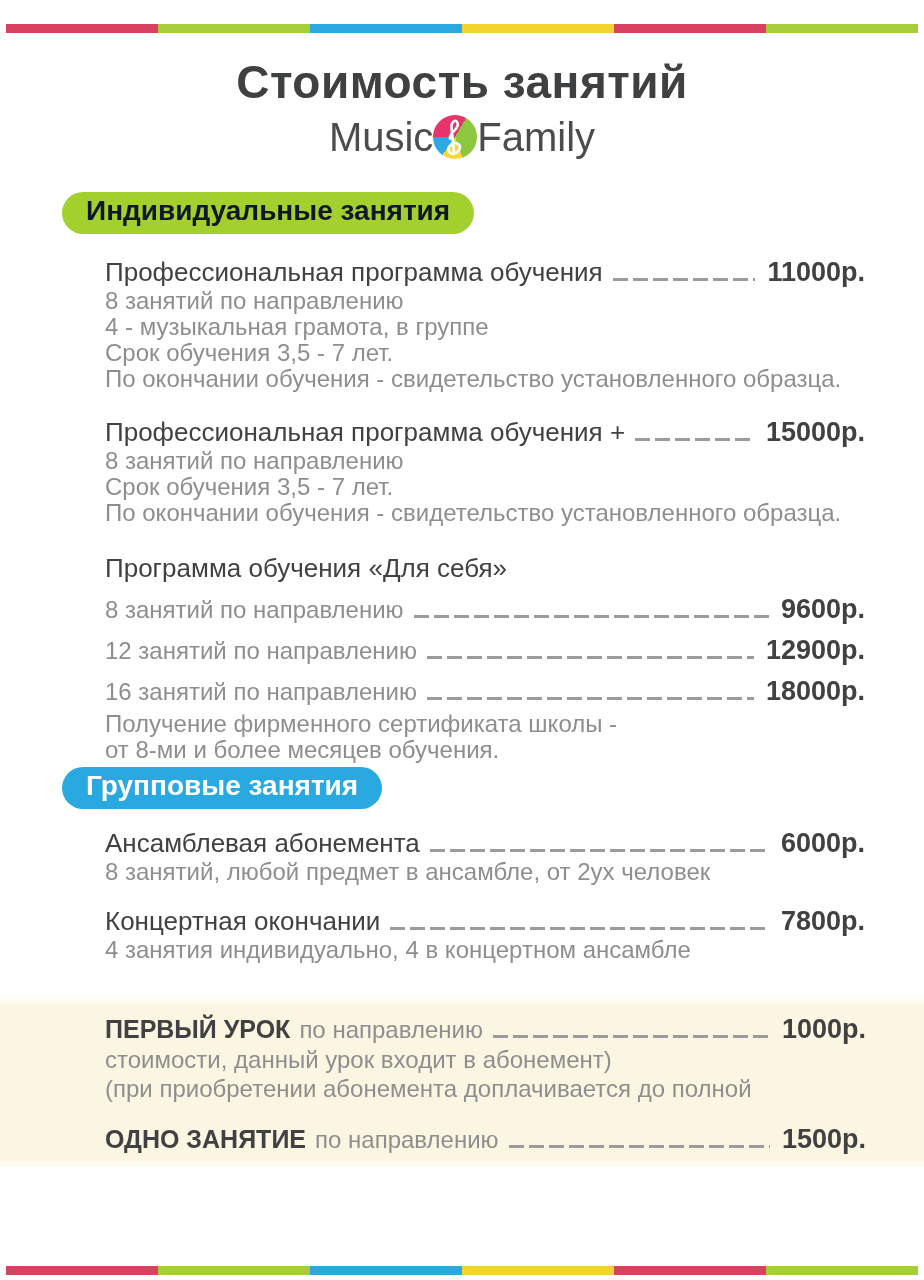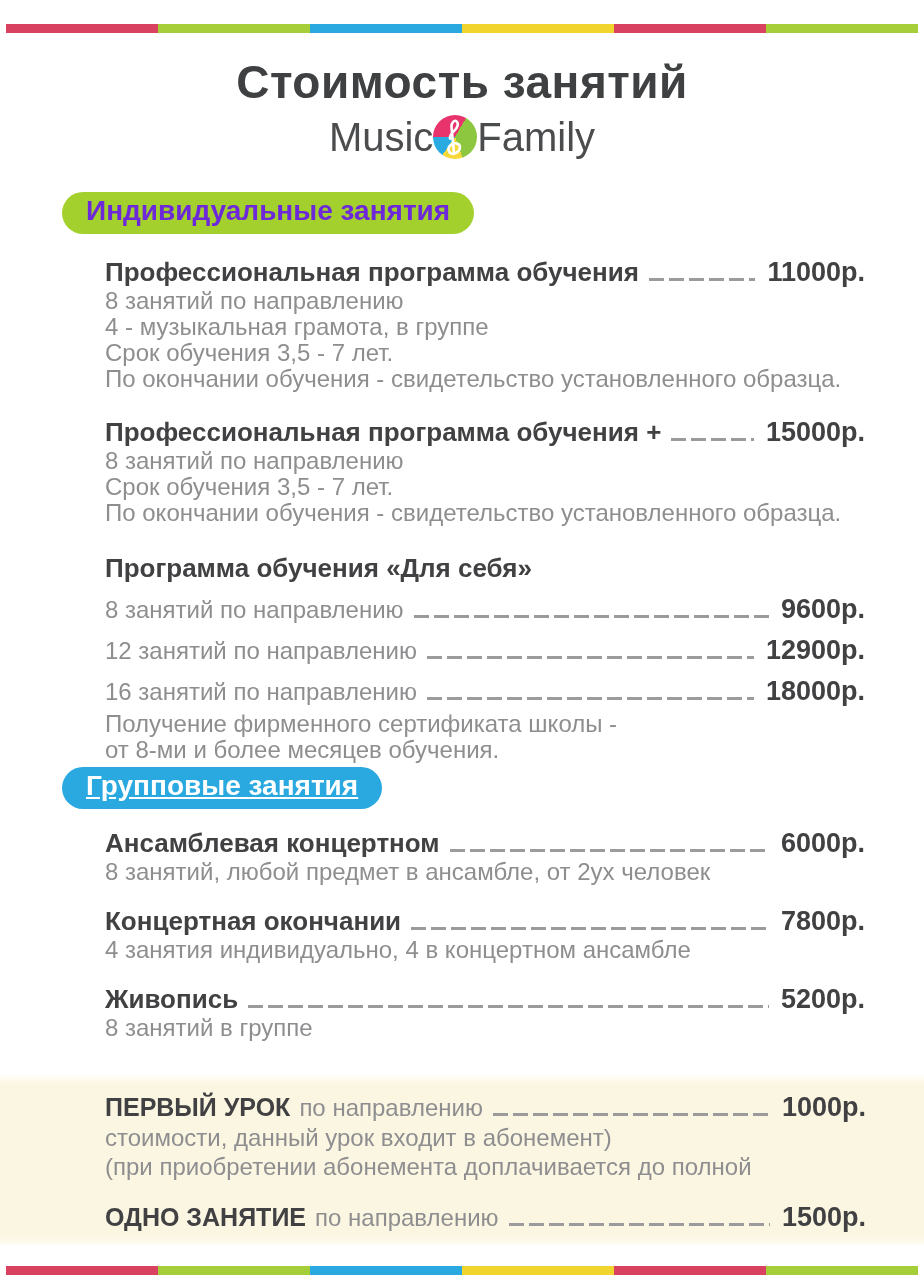--- a/index.html
+++ b/index.html
@@ -48,21 +48,21 @@
   
   .content { margin-left:105px; width:760px; }
   .content-individual { margin-top:22px; }
   .content-group { margin-top:18px; }
 
   .item { margin-top:24px; }
   .item:first-child { margin-top:0; }
   .item-3 { margin-top:26px; }
 
   .row { display:flex; align-items:baseline; }
-  .item-title { font-size:26px; line-height:32px; font-weight:700; color:#414042; white-space:nowrap; }
+  .item-title { font-size:26px; line-height:32px; font-weight:400; color:#414042; white-space:nowrap; }
   .price { font-size:27px; line-height:32px; font-weight:700; color:#414042; white-space:nowrap; margin-left:10px; }
   .leader {
     flex:1 1 auto; height:3px; align-self:flex-end; margin:0 2px 7px 10px;
     background:repeating-linear-gradient(90deg, #9b9b9d 0 15px, transparent 15px 20px);
     min-width:40px;
   }
   .note { font-size:24px; line-height:26px; color:#8e8e90; }
 
   .price-row { margin-top:9px; }
   .price-row .row-label { font-size:24px; line-height:27px; color:#8e8e90; white-space:nowrap; }
@@ -106,21 +106,21 @@
       <span class="logo">
         <svg viewBox="0 0 44 44">
           <path d="M21 39 C15.5 39 13.5 33 18 29.8 C22.5 26.6 28 29 26.8 33.6 C26 36.7 23 38.4 21 38.2 L18.5 12 C18.2 7.5 21.5 4.5 23.6 6.4 C26 8.6 24.6 13 20.8 16.2 C18 18.6 16.6 20.6 17 23.6" fill="none" stroke="#ffffff" stroke-width="2.6" stroke-linecap="round"></path>
         </svg>
       </span>
       <span>Family</span>
     </div>
   </div>
 
   
-  <div class="badge badge-individual" style="background: rgb(164, 208, 46); color: #6d28d9; text-align: center;">Индивидуальные занятия</div>
+  <div class="badge badge-individual" style="background: rgb(164, 208, 46); color: #0f172a; text-align: center;">Индивидуальные занятия</div>
 
   <div class="content content-individual">
 
     <div class="item">
       <div class="row">
         <span class="item-title">Профессиональная программа обучения</span>
         <span class="leader"></span>
         <span class="price">11000р.</span>
       </div>
       <div class="note">8 занятий по направлению</div>
@@ -159,50 +159,42 @@
         <span class="leader"></span>
         <span class="price">18000р.</span>
       </div>
       <div class="note cert-note">Получение фирменного сертификата школы -</div>
       <div class="note">от 8-ми и более месяцев обучения.</div>
     </div>
 
   </div>
 
   
-  <div class="badge badge-group" style="background: rgb(41, 169, 224); color: rgb(255, 255, 255); text-decoration: underline;">Групповые занятия</div>
+  <div class="badge badge-group" style="background: rgb(41, 169, 224); color: rgb(255, 255, 255);">Групповые занятия</div>
 
   <div class="content content-group">
 
     <div class="g-item">
       <div class="row">
-        <span class="item-title">Ансамблевая концертном</span>
+        <span class="item-title">Ансамблевая абонемента</span>
         <span class="leader"></span>
         <span class="price">6000р.</span>
       </div>
       <div class="note">8 занятий, любой предмет в ансамбле, от 2ух человек</div>
     </div>
 
     <div class="g-item">
       <div class="row">
         <span class="item-title">Концертная окончании</span>
         <span class="leader"></span>
         <span class="price">7800р.</span>
       </div>
       <div class="note">4 занятия индивидуально, 4 в концертном ансамбле</div>
     </div>
 
-    <div class="g-item">
-      <div class="row">
-        <span class="item-title">Живопись</span>
-        <span class="leader"></span>
-        <span class="price">5200р.</span>
-      </div>
-      <div class="note">8 занятий в группе</div>
-    </div>
 
   </div>
 
   
   <div class="panel">
 
     <div>
       <div class="row offer-row">
         <span class="offer-bold">ПЕРВЫЙ УРОК</span>
         <span class="offer-gray">по направлению</span>

